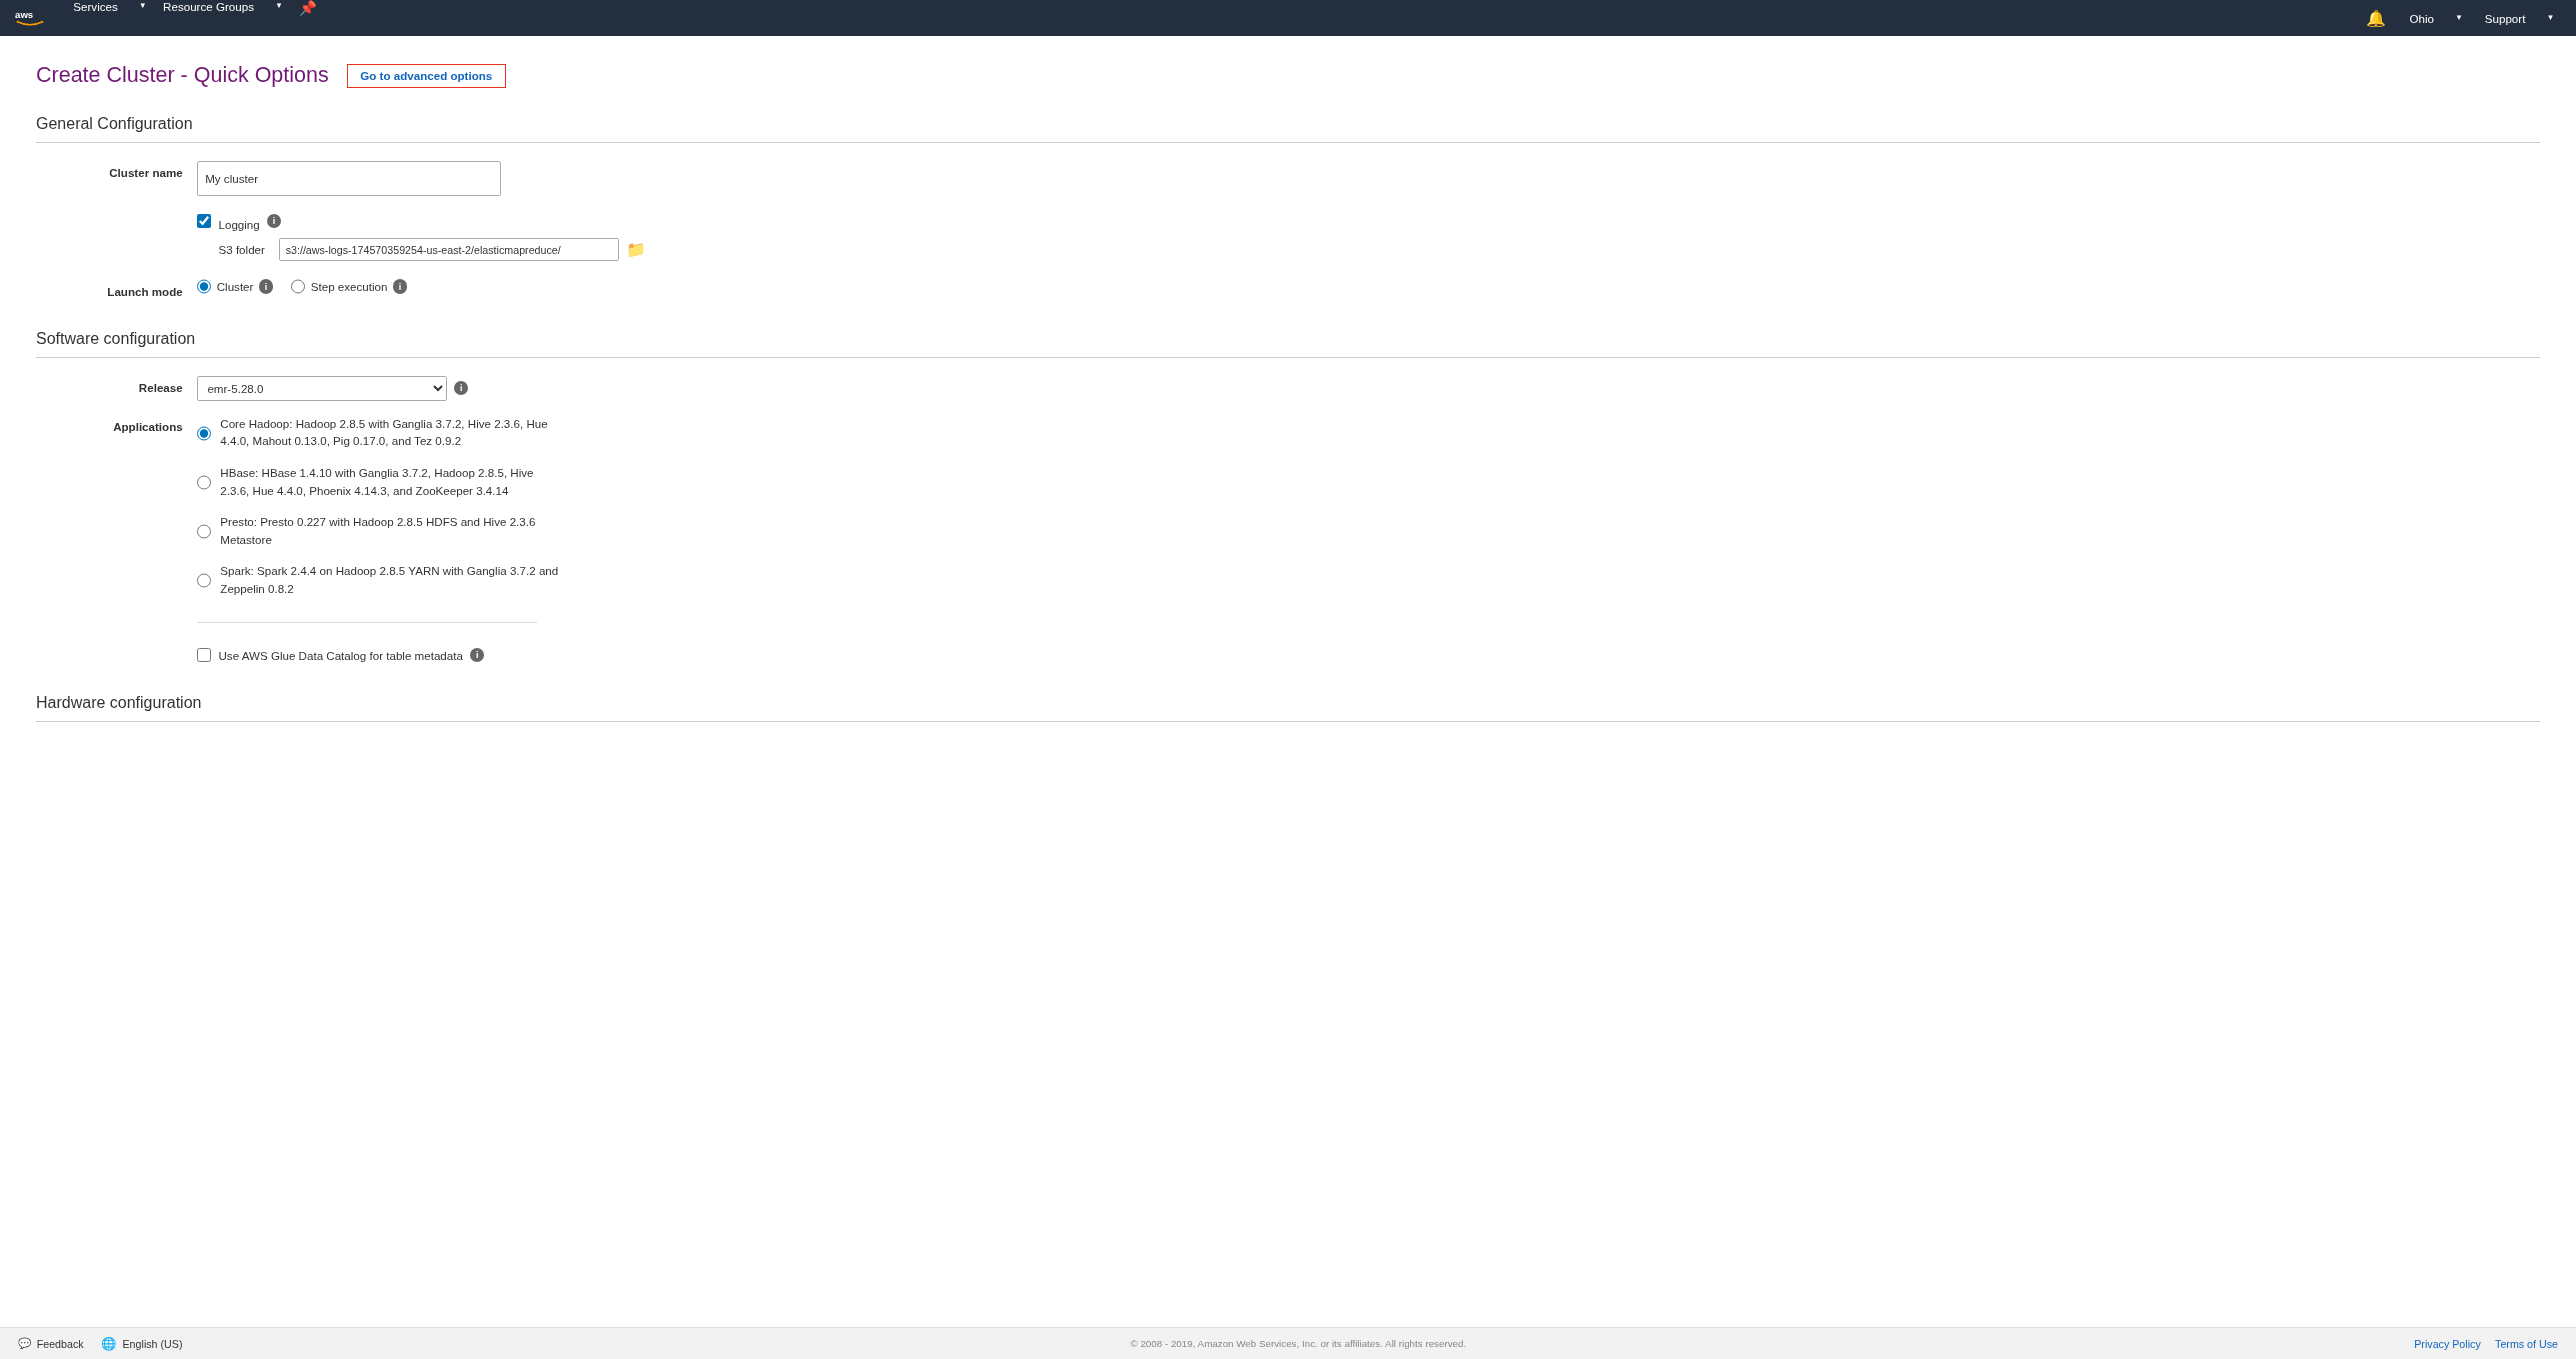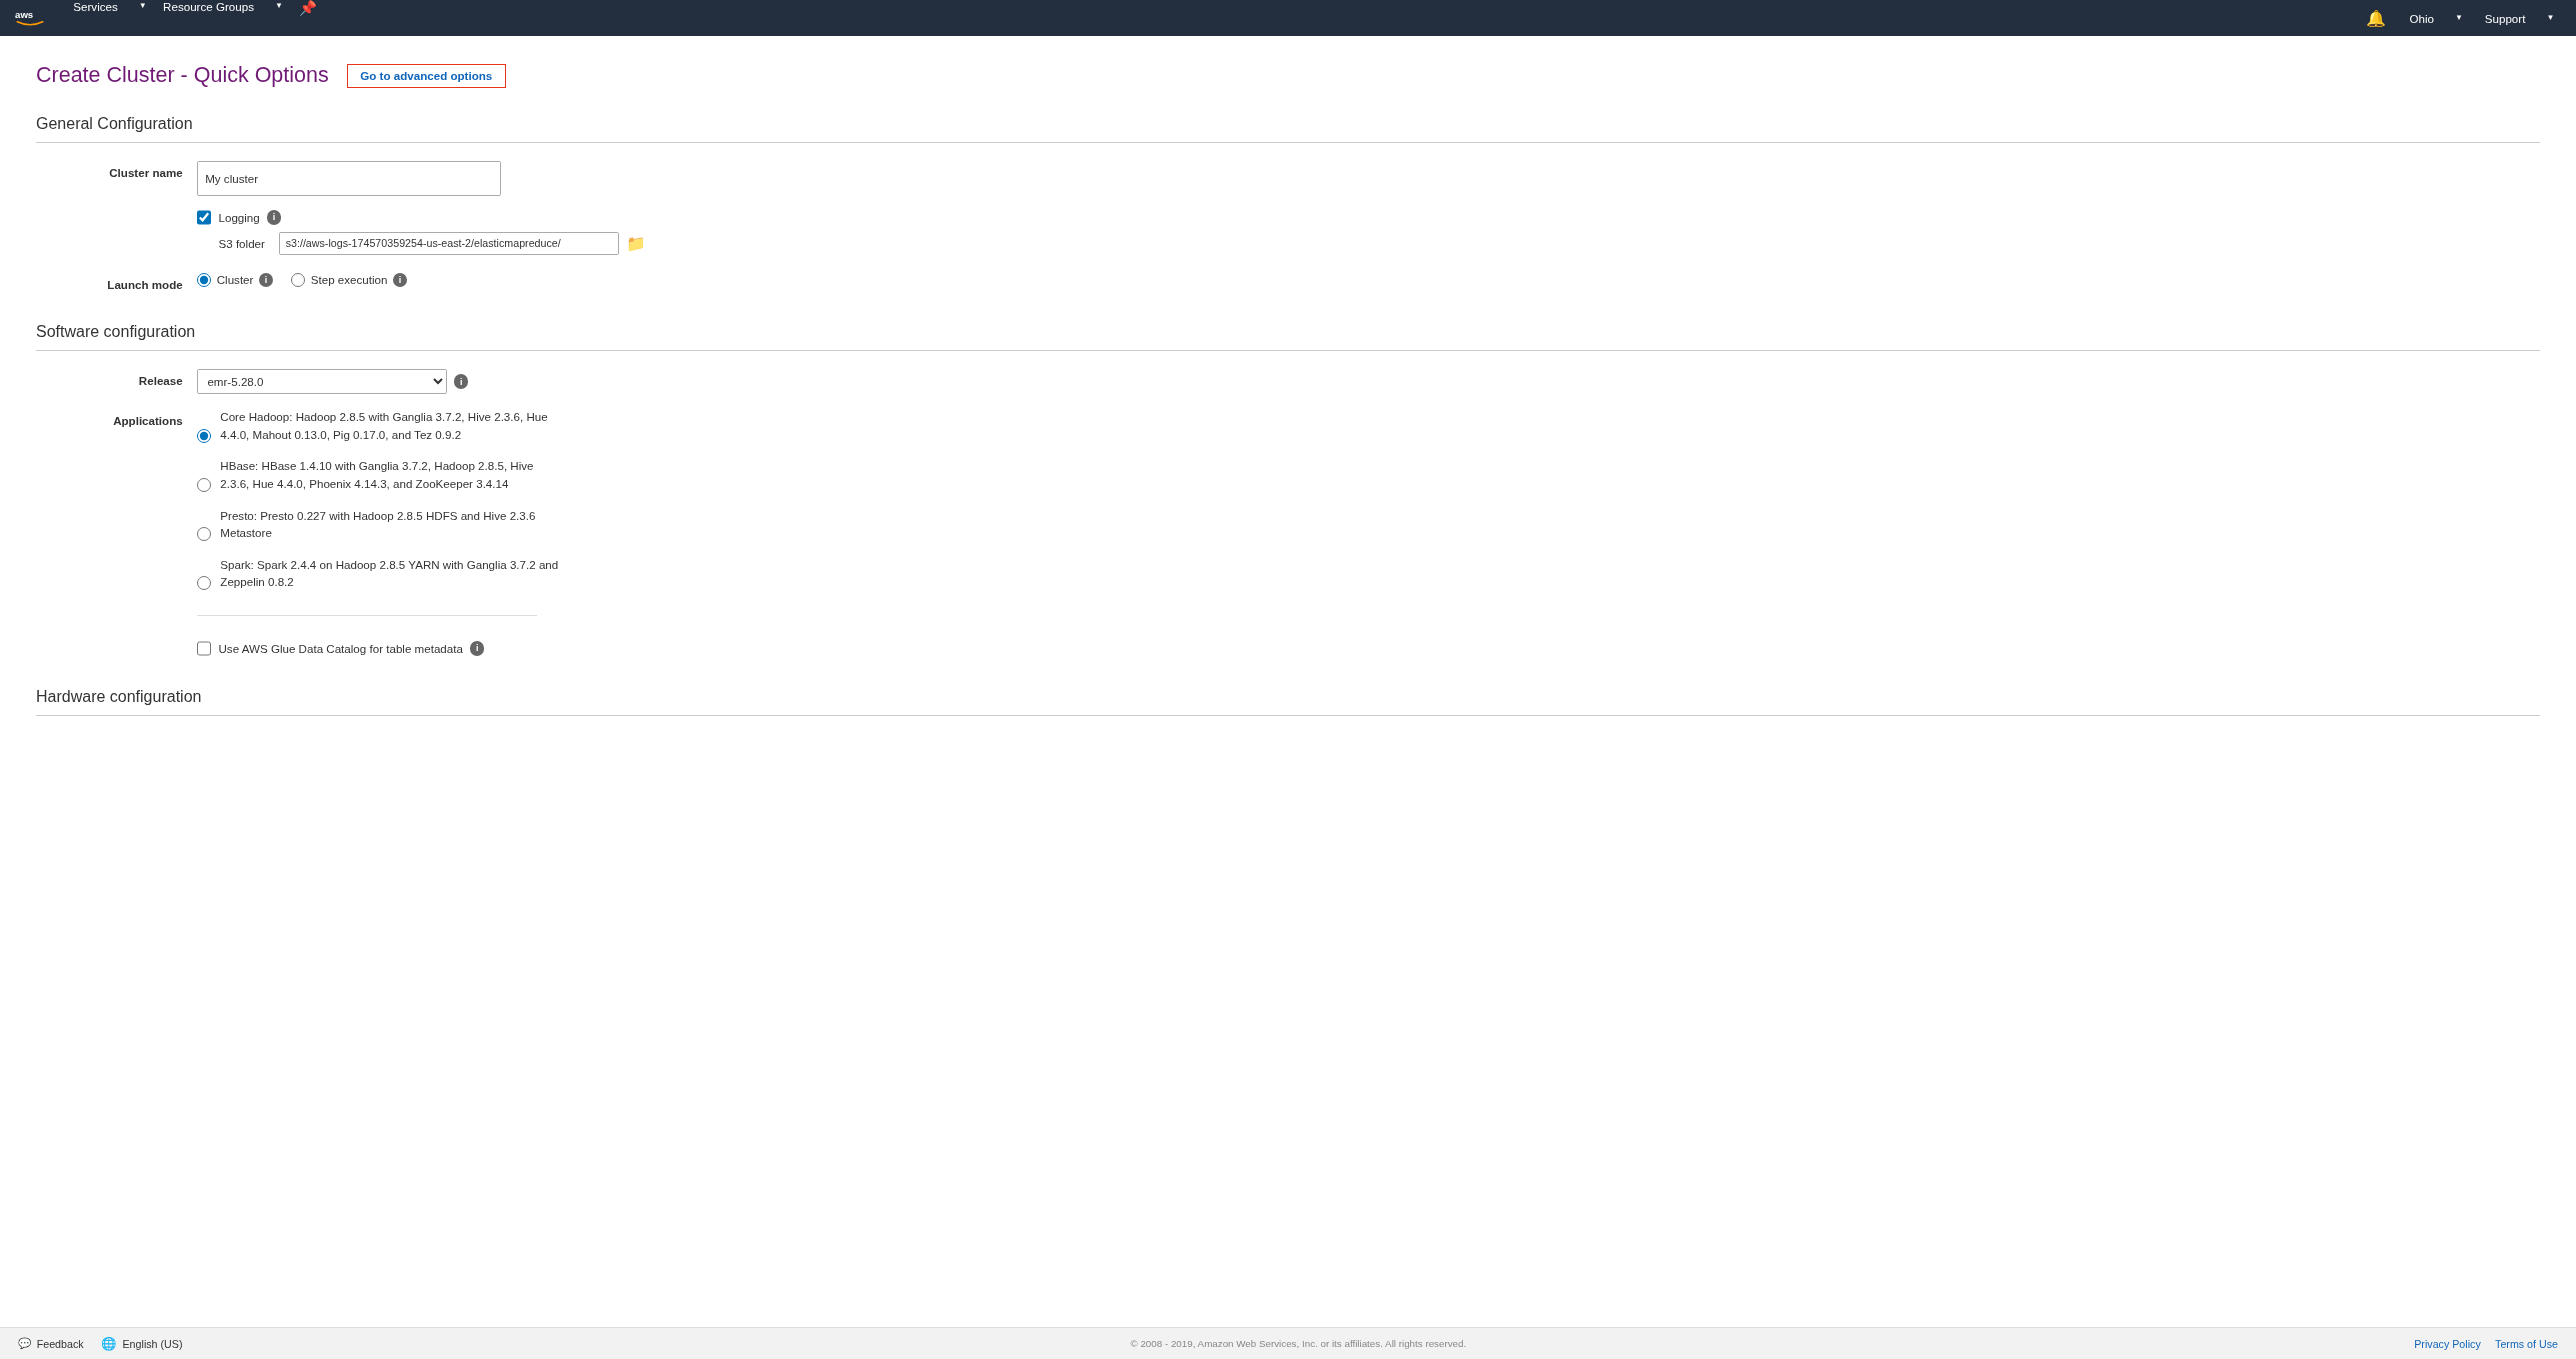--- a/index.html
+++ b/index.html
@@ -110,21 +110,21 @@
       align-items: center;
       gap: 7.2px;
       margin-bottom: 7.2px;
     }
     .checkbox-row input[type="checkbox"] {
       width: 14.3px;
       height: 14.3px;
       accent-color: #0073bb;
       cursor: pointer;
     }
-    .checkbox-label { font-size: 11.6px; color: #333; }
+    .checkbox-label { font-size: 11.6px; color: #333; margin-top: 8px; }
     .info-icon {
       display: inline-flex;
       align-items: center;
       justify-content: center;
       width: 14.3px;
       height: 14.3px;
       background: #666;
       color: #fff;
       border-radius: 50%;
       font-size: 9px;
@@ -189,21 +189,21 @@
     }
 
     
     .app-options {
       display: flex;
       flex-direction: column;
       gap: 14.3px;
     }
     .app-option {
       display: flex;
-      align-items: flex-end;
+      align-items: center;
       gap: 9px;
     }
     .app-option input[type="radio"] {
       accent-color: #0073bb;
       width: 14.3px;
       height: 14.3px;
       margin-top: 1.8px;
       flex-shrink: 0;
       cursor: pointer;
     }

